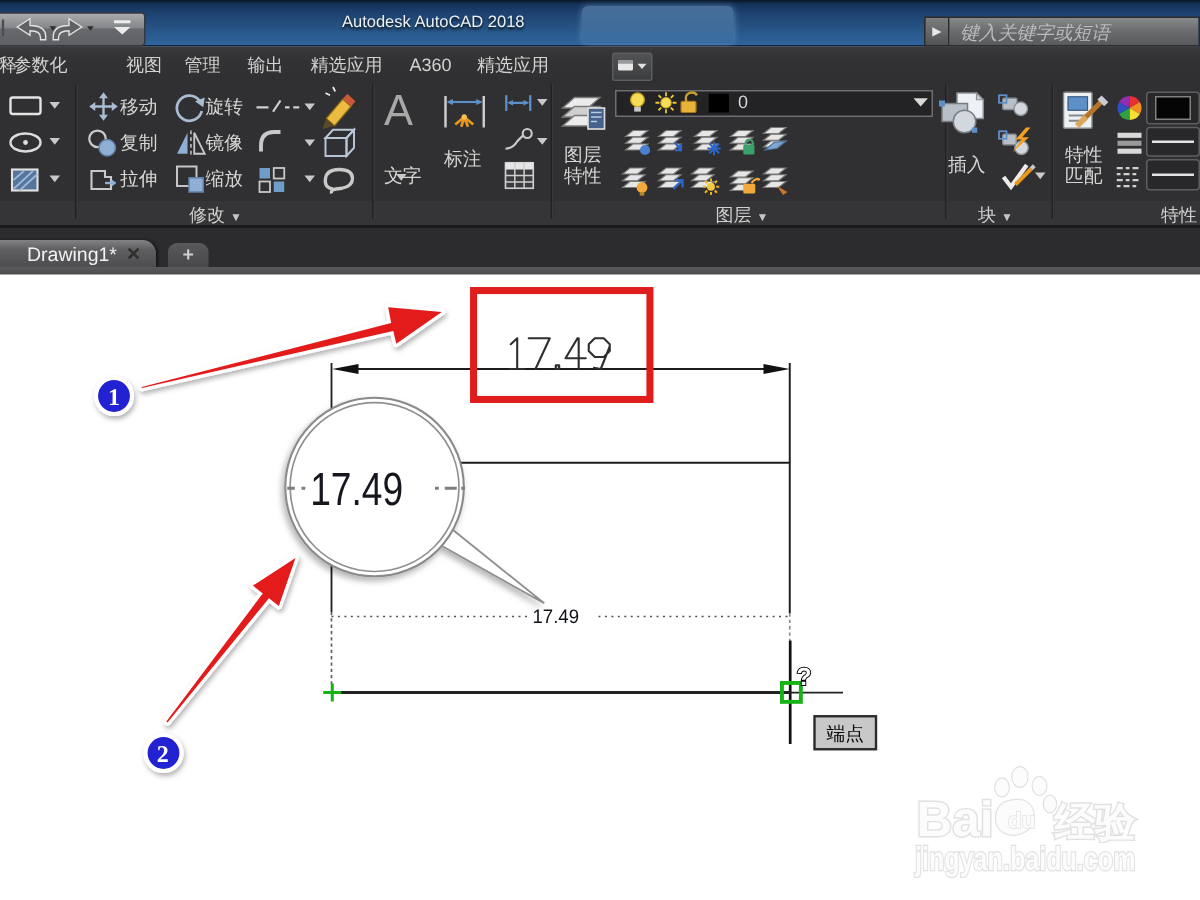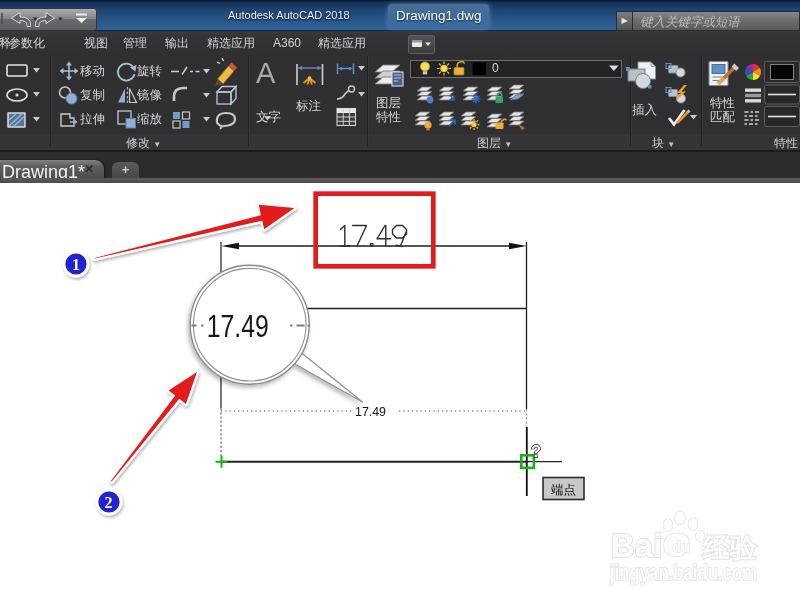--- a/index.html
+++ b/index.html
@@ -31,21 +31,21 @@
   #lblstrip{left:0;top:134px;width:800px;height:16px;background:#353537;}
   .vsep{position:absolute;top:2px;height:90px;width:1px;background:#222224;border-right:1px solid #39393b;}
   .plabel{position:absolute;top:81px;height:13px;line-height:13px;color:#cfcfcf;font-size:12px;white-space:nowrap;}
   .plabel .car{font-size:8px;color:#c5c5c5;}
   .itext{position:absolute;color:#d6d6d6;font-size:12.5px;line-height:14px;white-space:nowrap;}
   #ribbon-bottom{left:0;top:150px;width:800px;height:2px;background:#1b1b1d;}
   
   #filerow{left:0;top:152px;width:800px;height:26px;background:#2c2c2e;}
   #ftab{left:-10px;top:160px;width:114px;height:18px;border-top-right-radius:9px;
     background:linear-gradient(180deg,#828284 0%,#5f5f61 35%,#4d4d4f 100%);box-shadow:1px 0 2px rgba(0,0,0,.5);}
-  #ftab span{position:absolute;left:12px;top:2px;font-size:18px;color:#f2f2f2;}
+  #ftab span{position:absolute;left:28px;top:2px;font-size:13px;color:#f2f2f2;}
   #ftab .x{position:absolute;left:94px;top:2px;color:#2e2e2e;font-size:12px;font-weight:bold;}
   #fplus{left:112px;top:162px;width:27px;height:16px;border-top-left-radius:6px;border-top-right-radius:6px;
     background:linear-gradient(180deg,#59595b,#48484a);text-align:center;line-height:16px;color:#cfcfcf;font-size:13px;font-weight:bold;}
   #fstrip{left:0;top:178px;width:800px;height:5px;background:linear-gradient(180deg,#5a5a5c,#4c4c4e);}
   
   #canvas{left:0;top:183px;width:800px;height:417px;background:#fff;}
   #cansvg{left:0;top:0;width:800px;height:600px;}
 </style>
 </head>
 <body>
@@ -143,21 +143,20 @@
     <path d="M2 5 v11" stroke="#4a4c4e" stroke-width="1.5"></path>
     <path d="M20 4.5 L11.5 10 L20 15.5 V12.5 Q27 12.5 27 17 V18.5 H30.5 V16.5 Q30.5 9 20 9 Z" fill="#5f6165" stroke="#e3e3e3" stroke-width="0.9"></path>
     <path d="M33 9.5 l4.5 0 -2.25 3 z" fill="#2e2e2e"></path>
     <path d="M46 4.5 L54.5 10 L46 15.5 V12.5 Q39 12.5 39 17 V18.5 H35.5 V16.5 Q35.5 9 46 9 Z" fill="#5f6165" stroke="#e3e3e3" stroke-width="0.9"></path>
     <path d="M58 9.5 l4.5 0 -2.25 3 z" fill="#2e2e2e"></path>
     <path d="M76 6.5 h11" stroke="#ececec" stroke-width="2"></path>
     <path d="M76 10 h11 l-5.5 5 z" fill="#ececec"></path>
   </svg>
   <div id="title-text" class="abs">Autodesk AutoCAD 2018</div>
   <div id="doc-hl" class="abs"></div>
-  <div id="doc-text" class="abs">Drawing1.dwg</div>
   <div id="srch-btn" class="abs">▶</div>
   <div id="srch-box" class="abs">
       <span>键入关键字或短语</span>
     </div>
 
   <div id="tabrow" class="abs">
     <span class="rtab" style="left:-13px">注释</span>
     <span class="rtab" style="left:9px">参数化</span>
     <span class="rtab" style="left:84px">视图</span>
     <span class="rtab" style="left:123px">管理</span>

